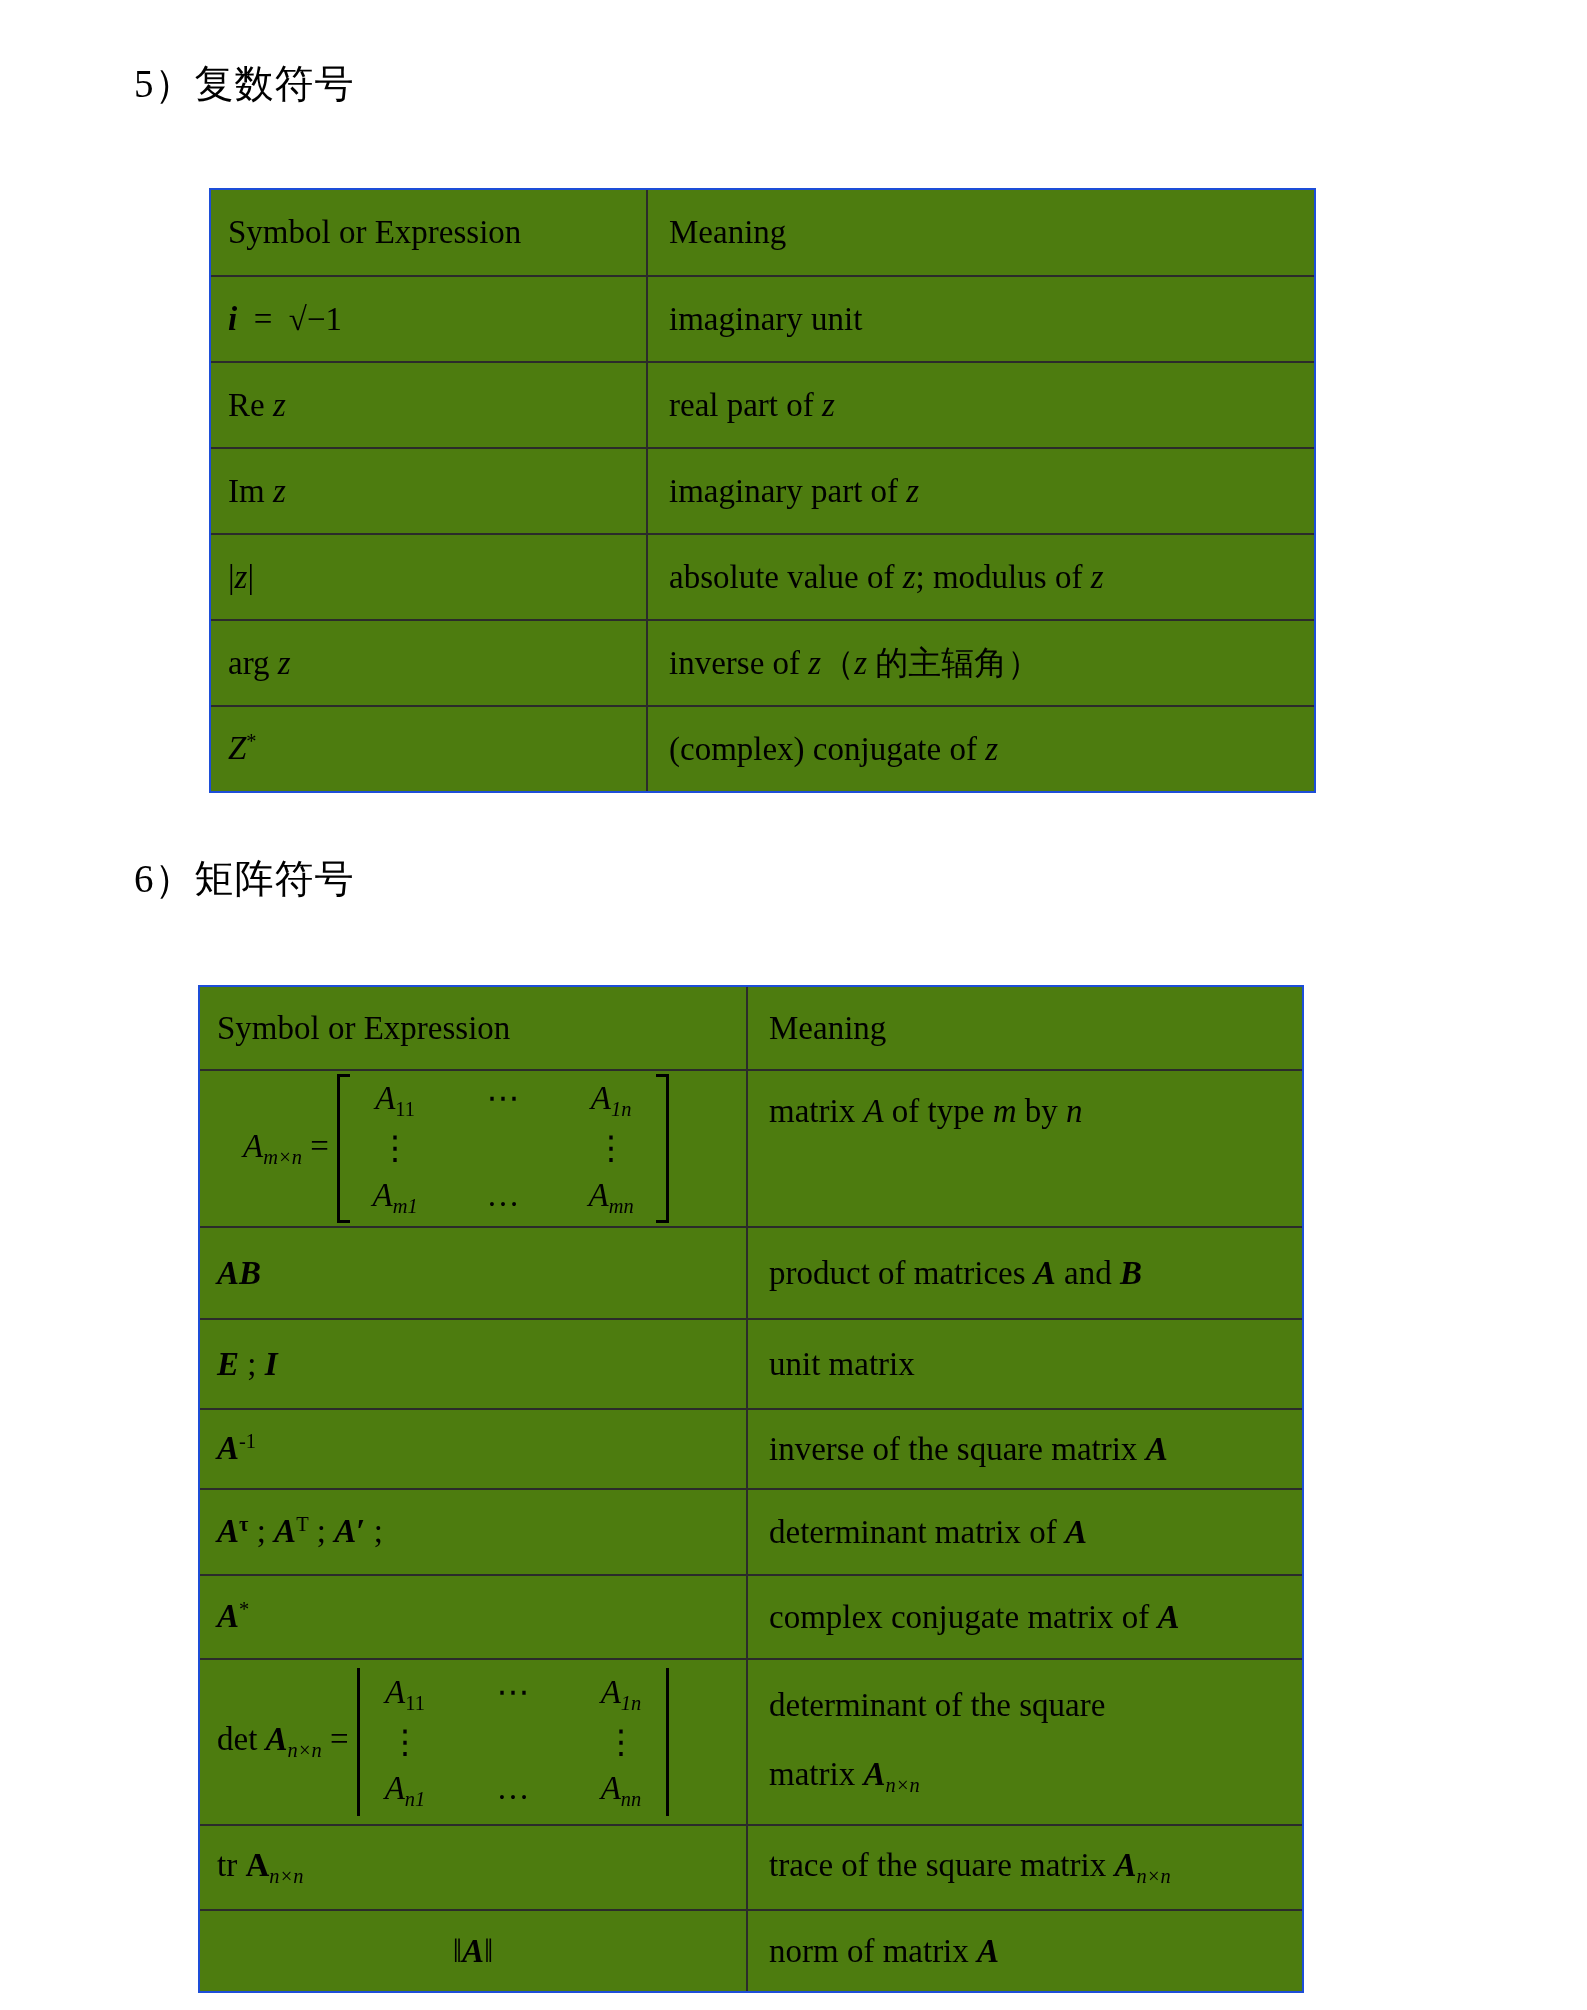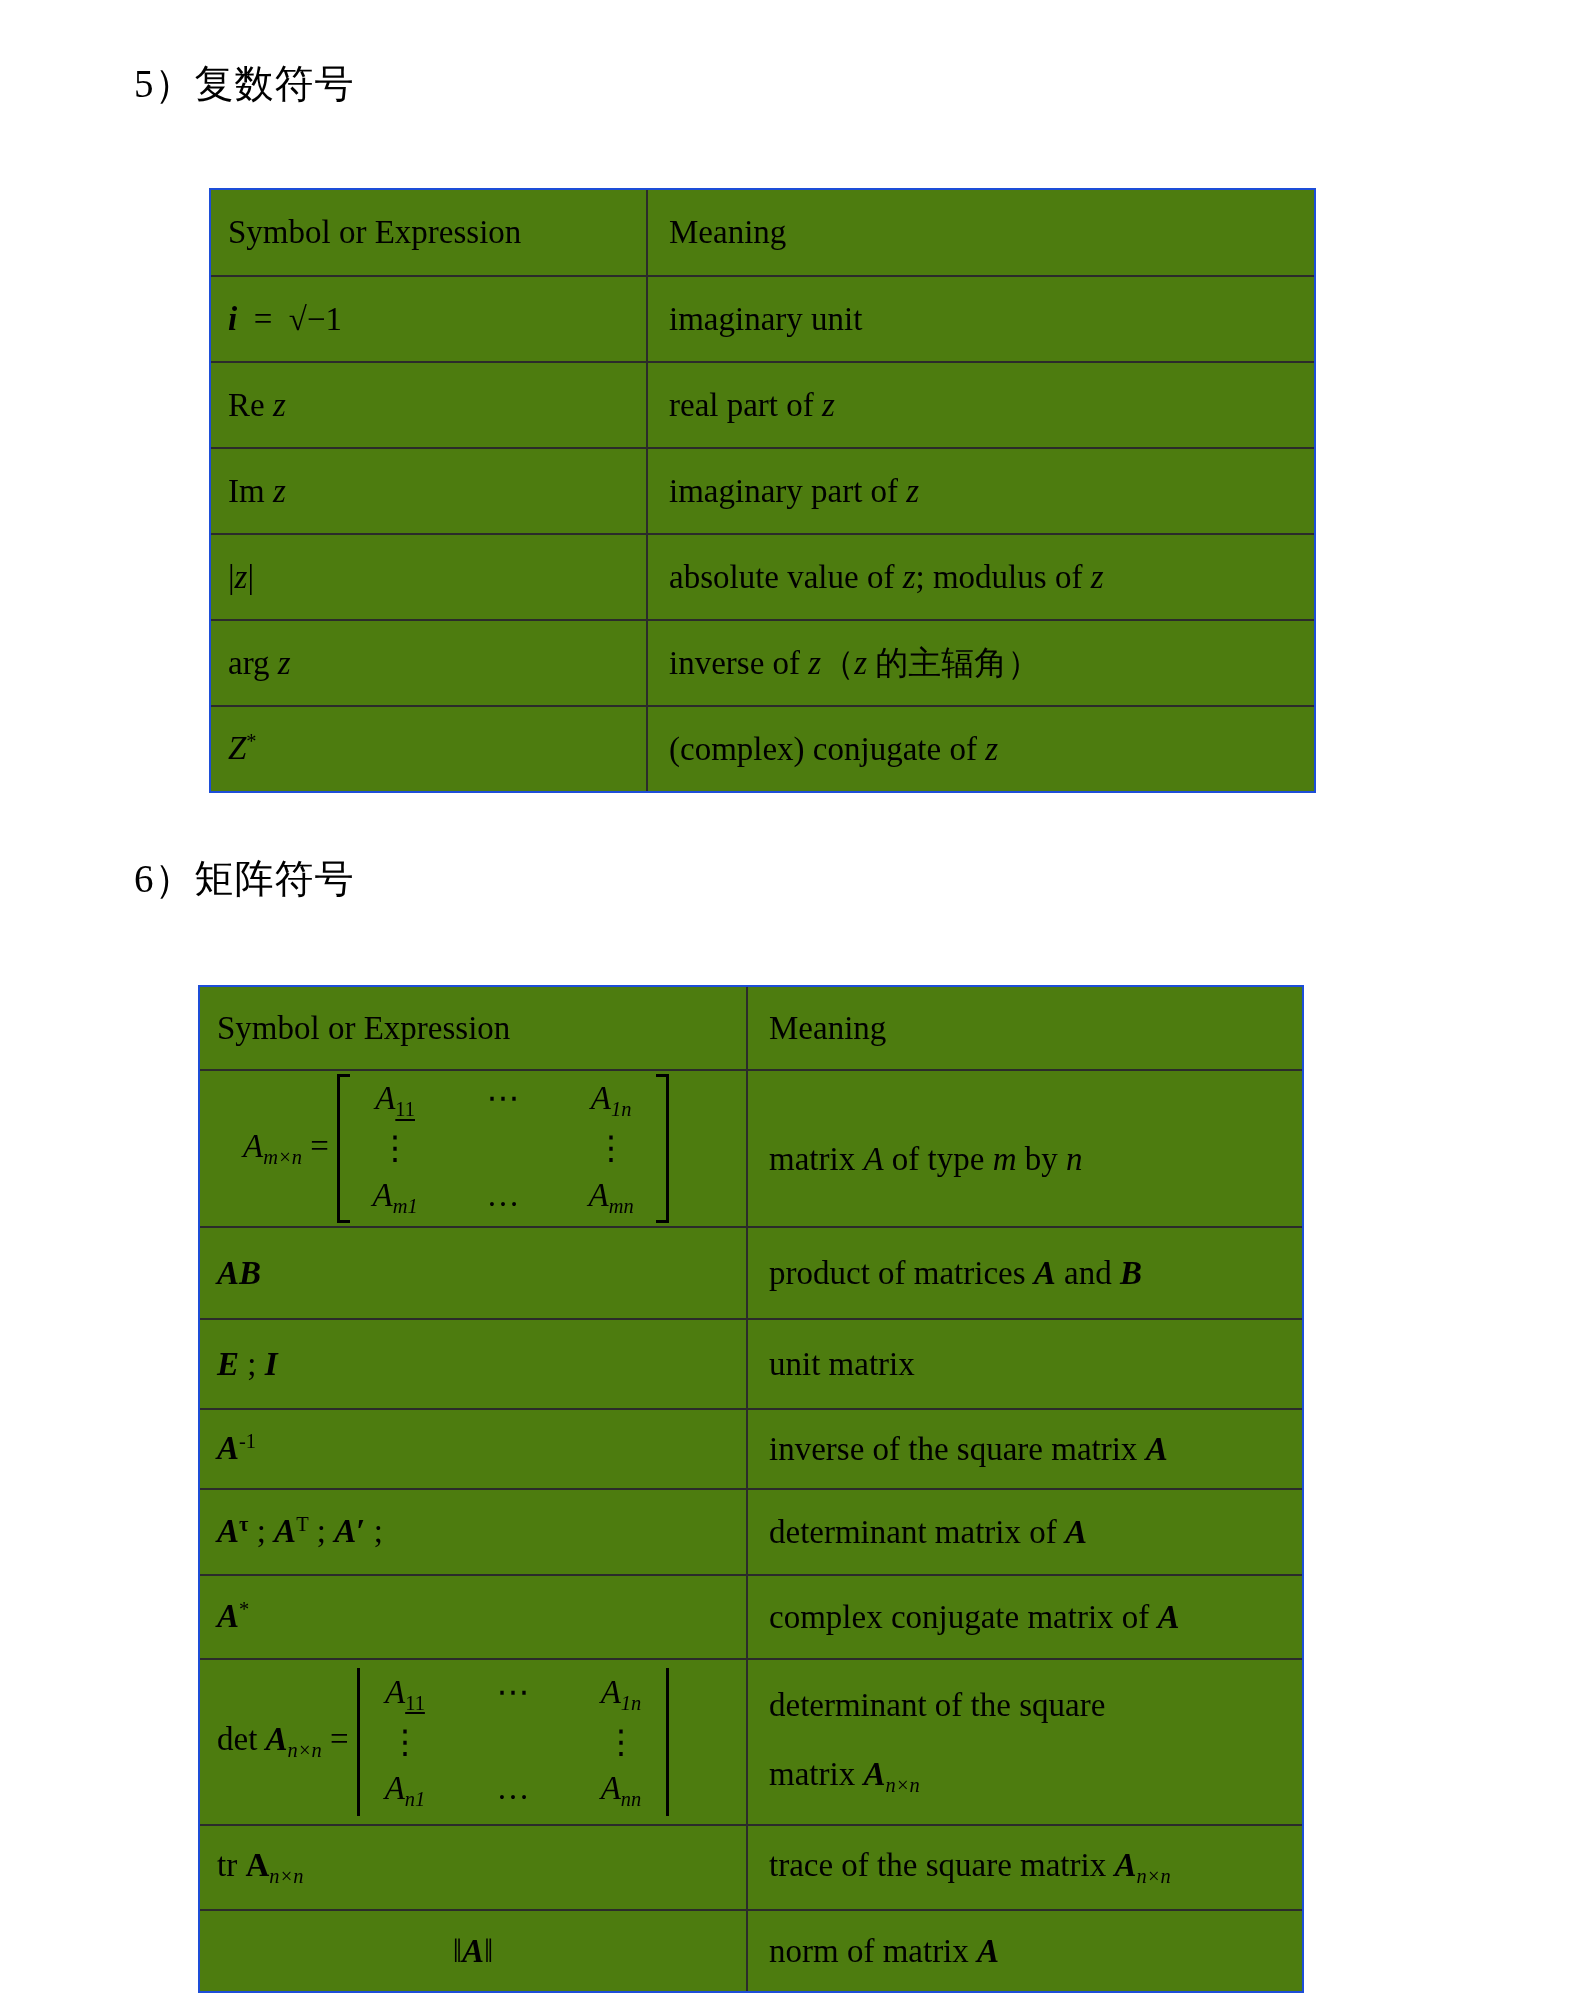--- a/index.html
+++ b/index.html
@@ -20,21 +20,21 @@
   .tc { display:flex; align-items:center; font-size:33px; box-sizing:border-box; }
   .tc1 { border-right:2px solid #2b2b2b; padding-left:17px; }
   .tc2 { flex:1; padding-left:21px; }
   #t1 .tc1 { width:437px; }
   #t2 .tc1 { width:548px; }
   .tc span { white-space:pre; }
   
   .st-i  { font-style:italic; }
   .st-b  { font-weight:bold; }
   .st-bi { font-weight:bold; font-style:italic; }
-  .st-sub  { font-size:0.62em; vertical-align:-0.35em;text-decoration:underline; }
+  .st-sub  { font-size:0.62em; vertical-align:-0.35em; }
   .st-subi { font-size:0.62em; vertical-align:-0.35em; font-style:italic; }
   .st-sup  { font-size:0.62em; vertical-align:0.55em; }
   .st-supb { font-size:0.62em; vertical-align:0.55em; font-weight:bold; }
   
   .matrix-expr { display:flex; align-items:center; }
   .mlabel { white-space:pre; }
   .mgrid {
     display:grid; grid-template-columns:repeat(3, auto);
     column-gap:30px; row-gap:2px; padding:2px 6px;
   }
@@ -134,21 +134,21 @@
           <span class="mcell"><span>⋮</span></span>
           <span class="mcell"><span></span></span>
           <span class="mcell"><span>⋮</span></span>
           <span class="mcell"><span class="st-i">A</span><span class="st-subi">m1</span></span>
           <span class="mcell"><span>…</span></span>
           <span class="mcell"><span class="st-i">A</span><span class="st-subi">mn</span></span>
         </span>
         <span class="brk-r"></span>
       </div>
     </div>
-    <div class="tc tc2" style="align-items:center; padding-top:22px;">
+    <div class="tc tc2" style="align-items:flex-start; padding-top:22px;">
       <span><span>matrix </span><span class="st-i">A</span><span> of type </span><span class="st-i">m</span><span> by </span><span class="st-i">n</span></span>
     </div>
   </div>
 
   <div class="trow" style="height:90px;">
     <div class="tc tc1">
         <span><span class="st-bi">AB</span></span>
       </div>
     <div class="tc tc2">
         <span><span>product of matrices </span><span class="st-bi">A</span><span> and </span><span class="st-bi">B</span></span>

